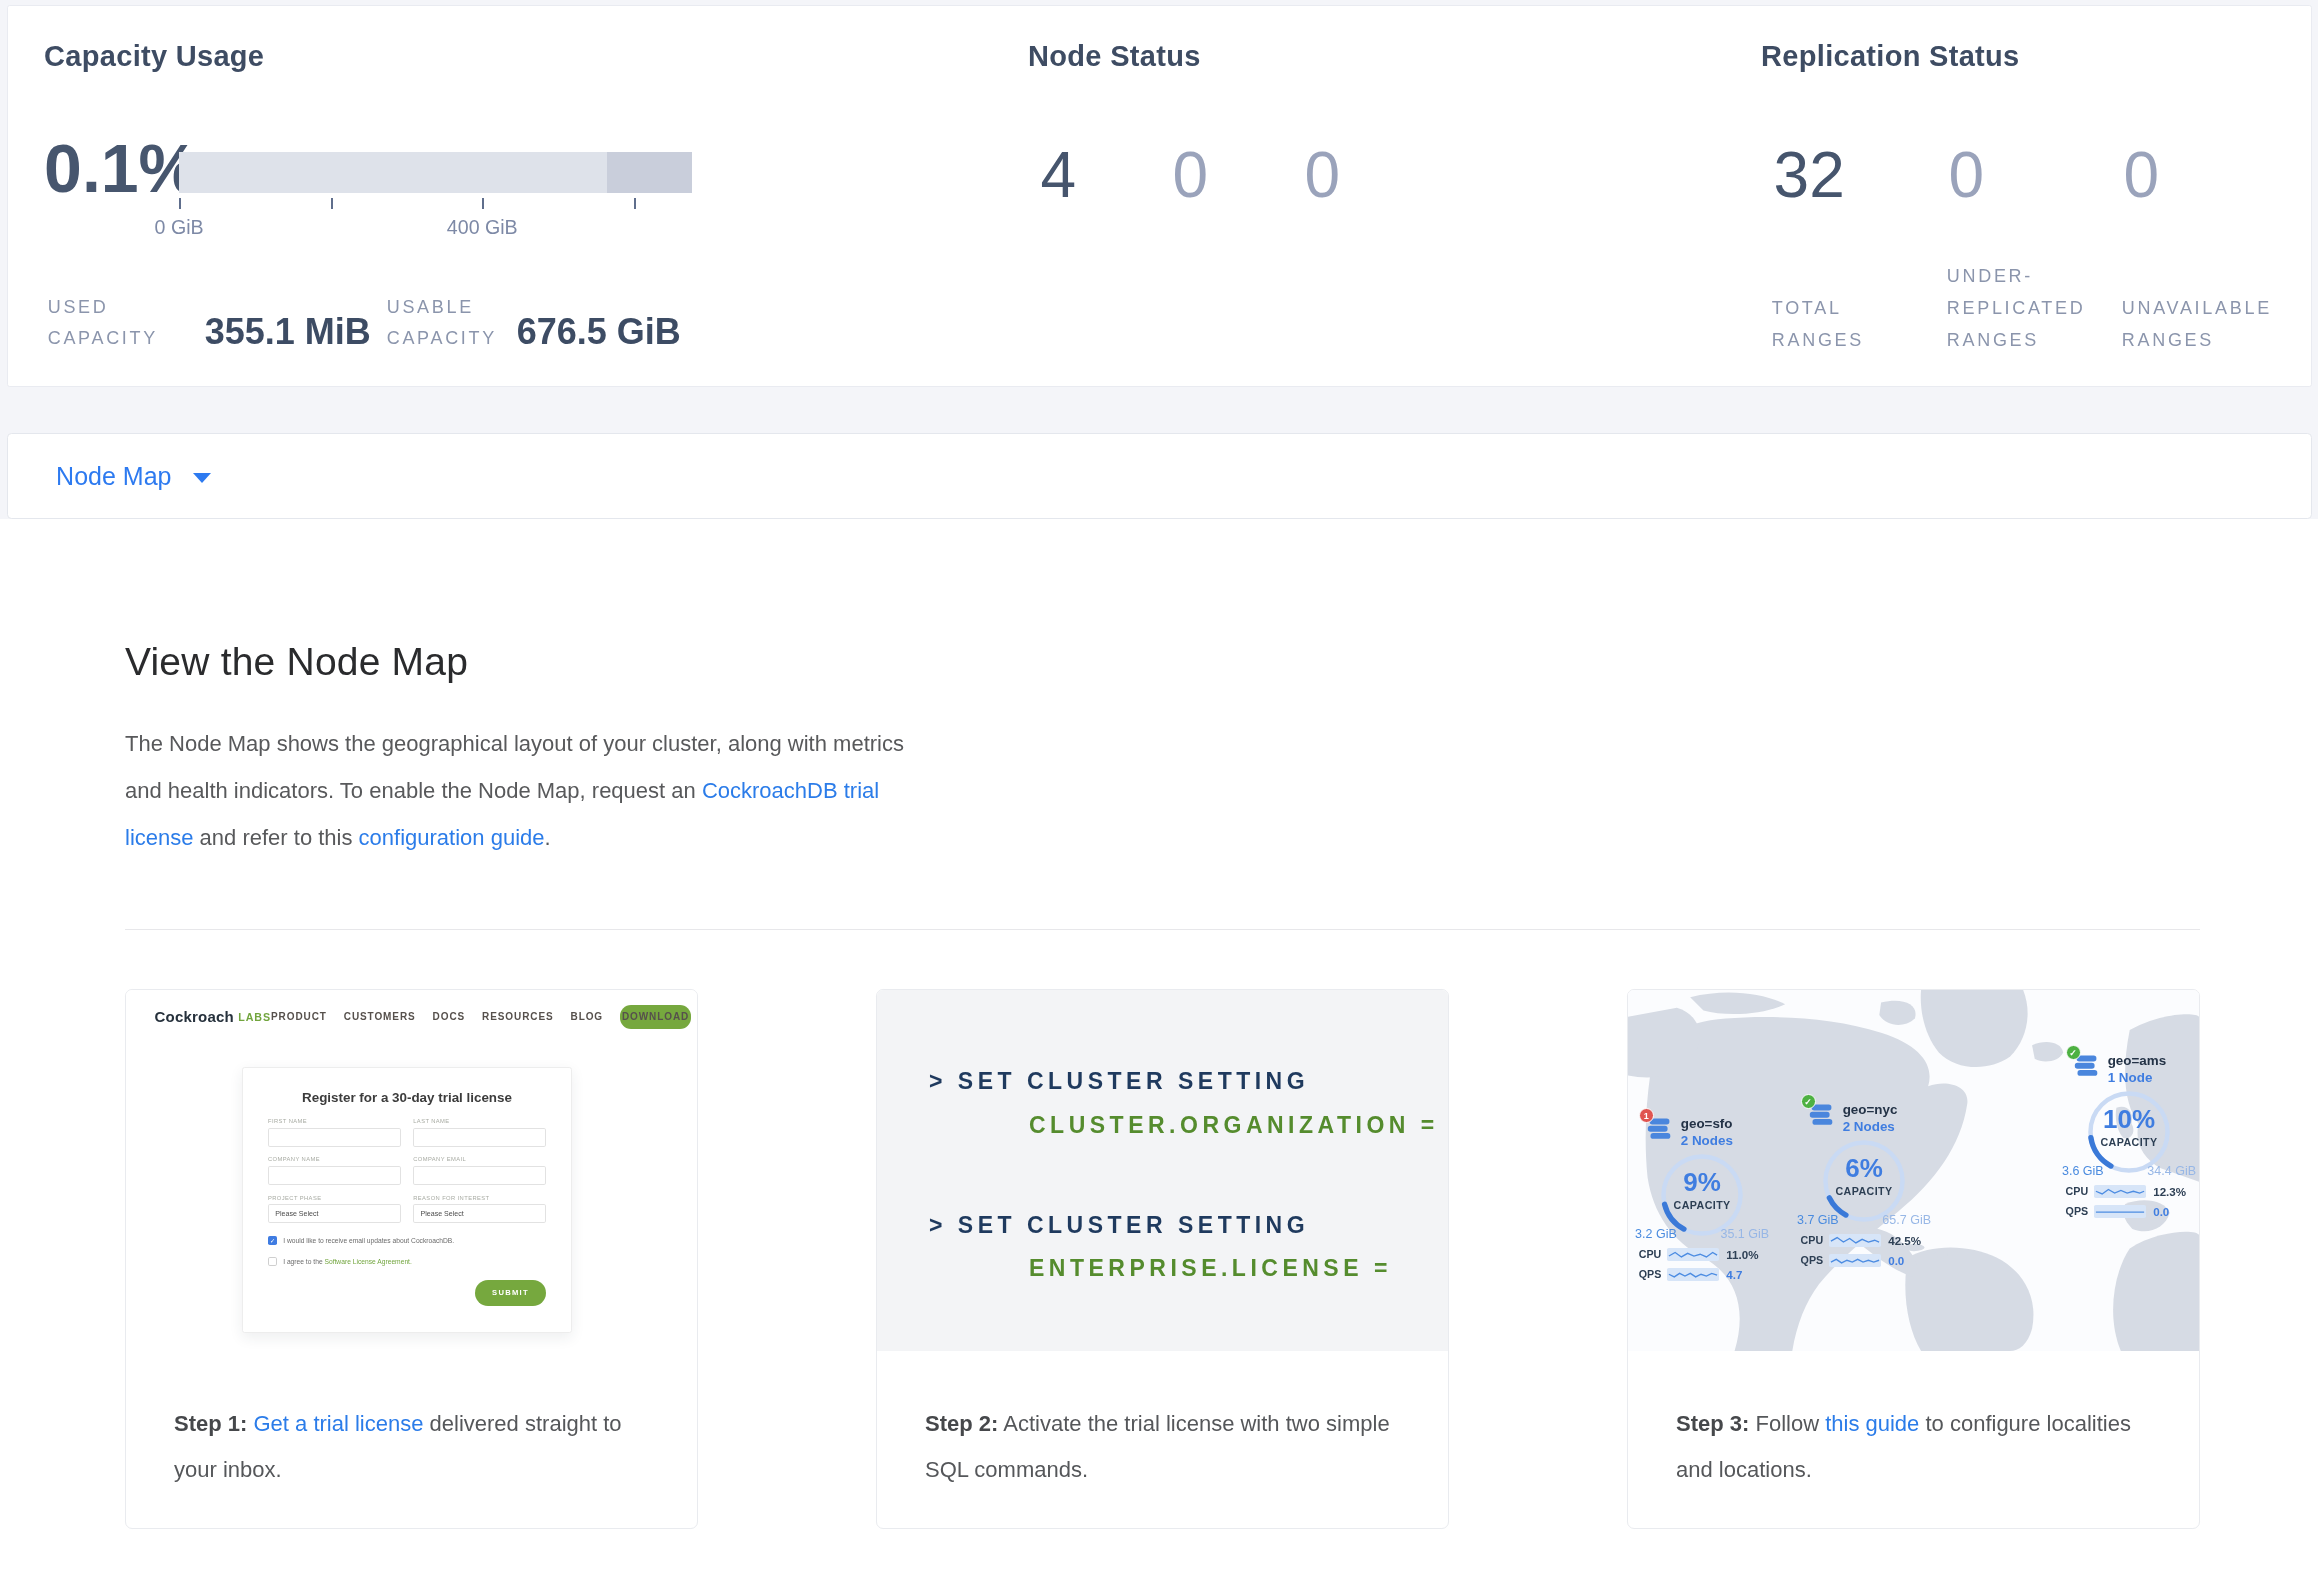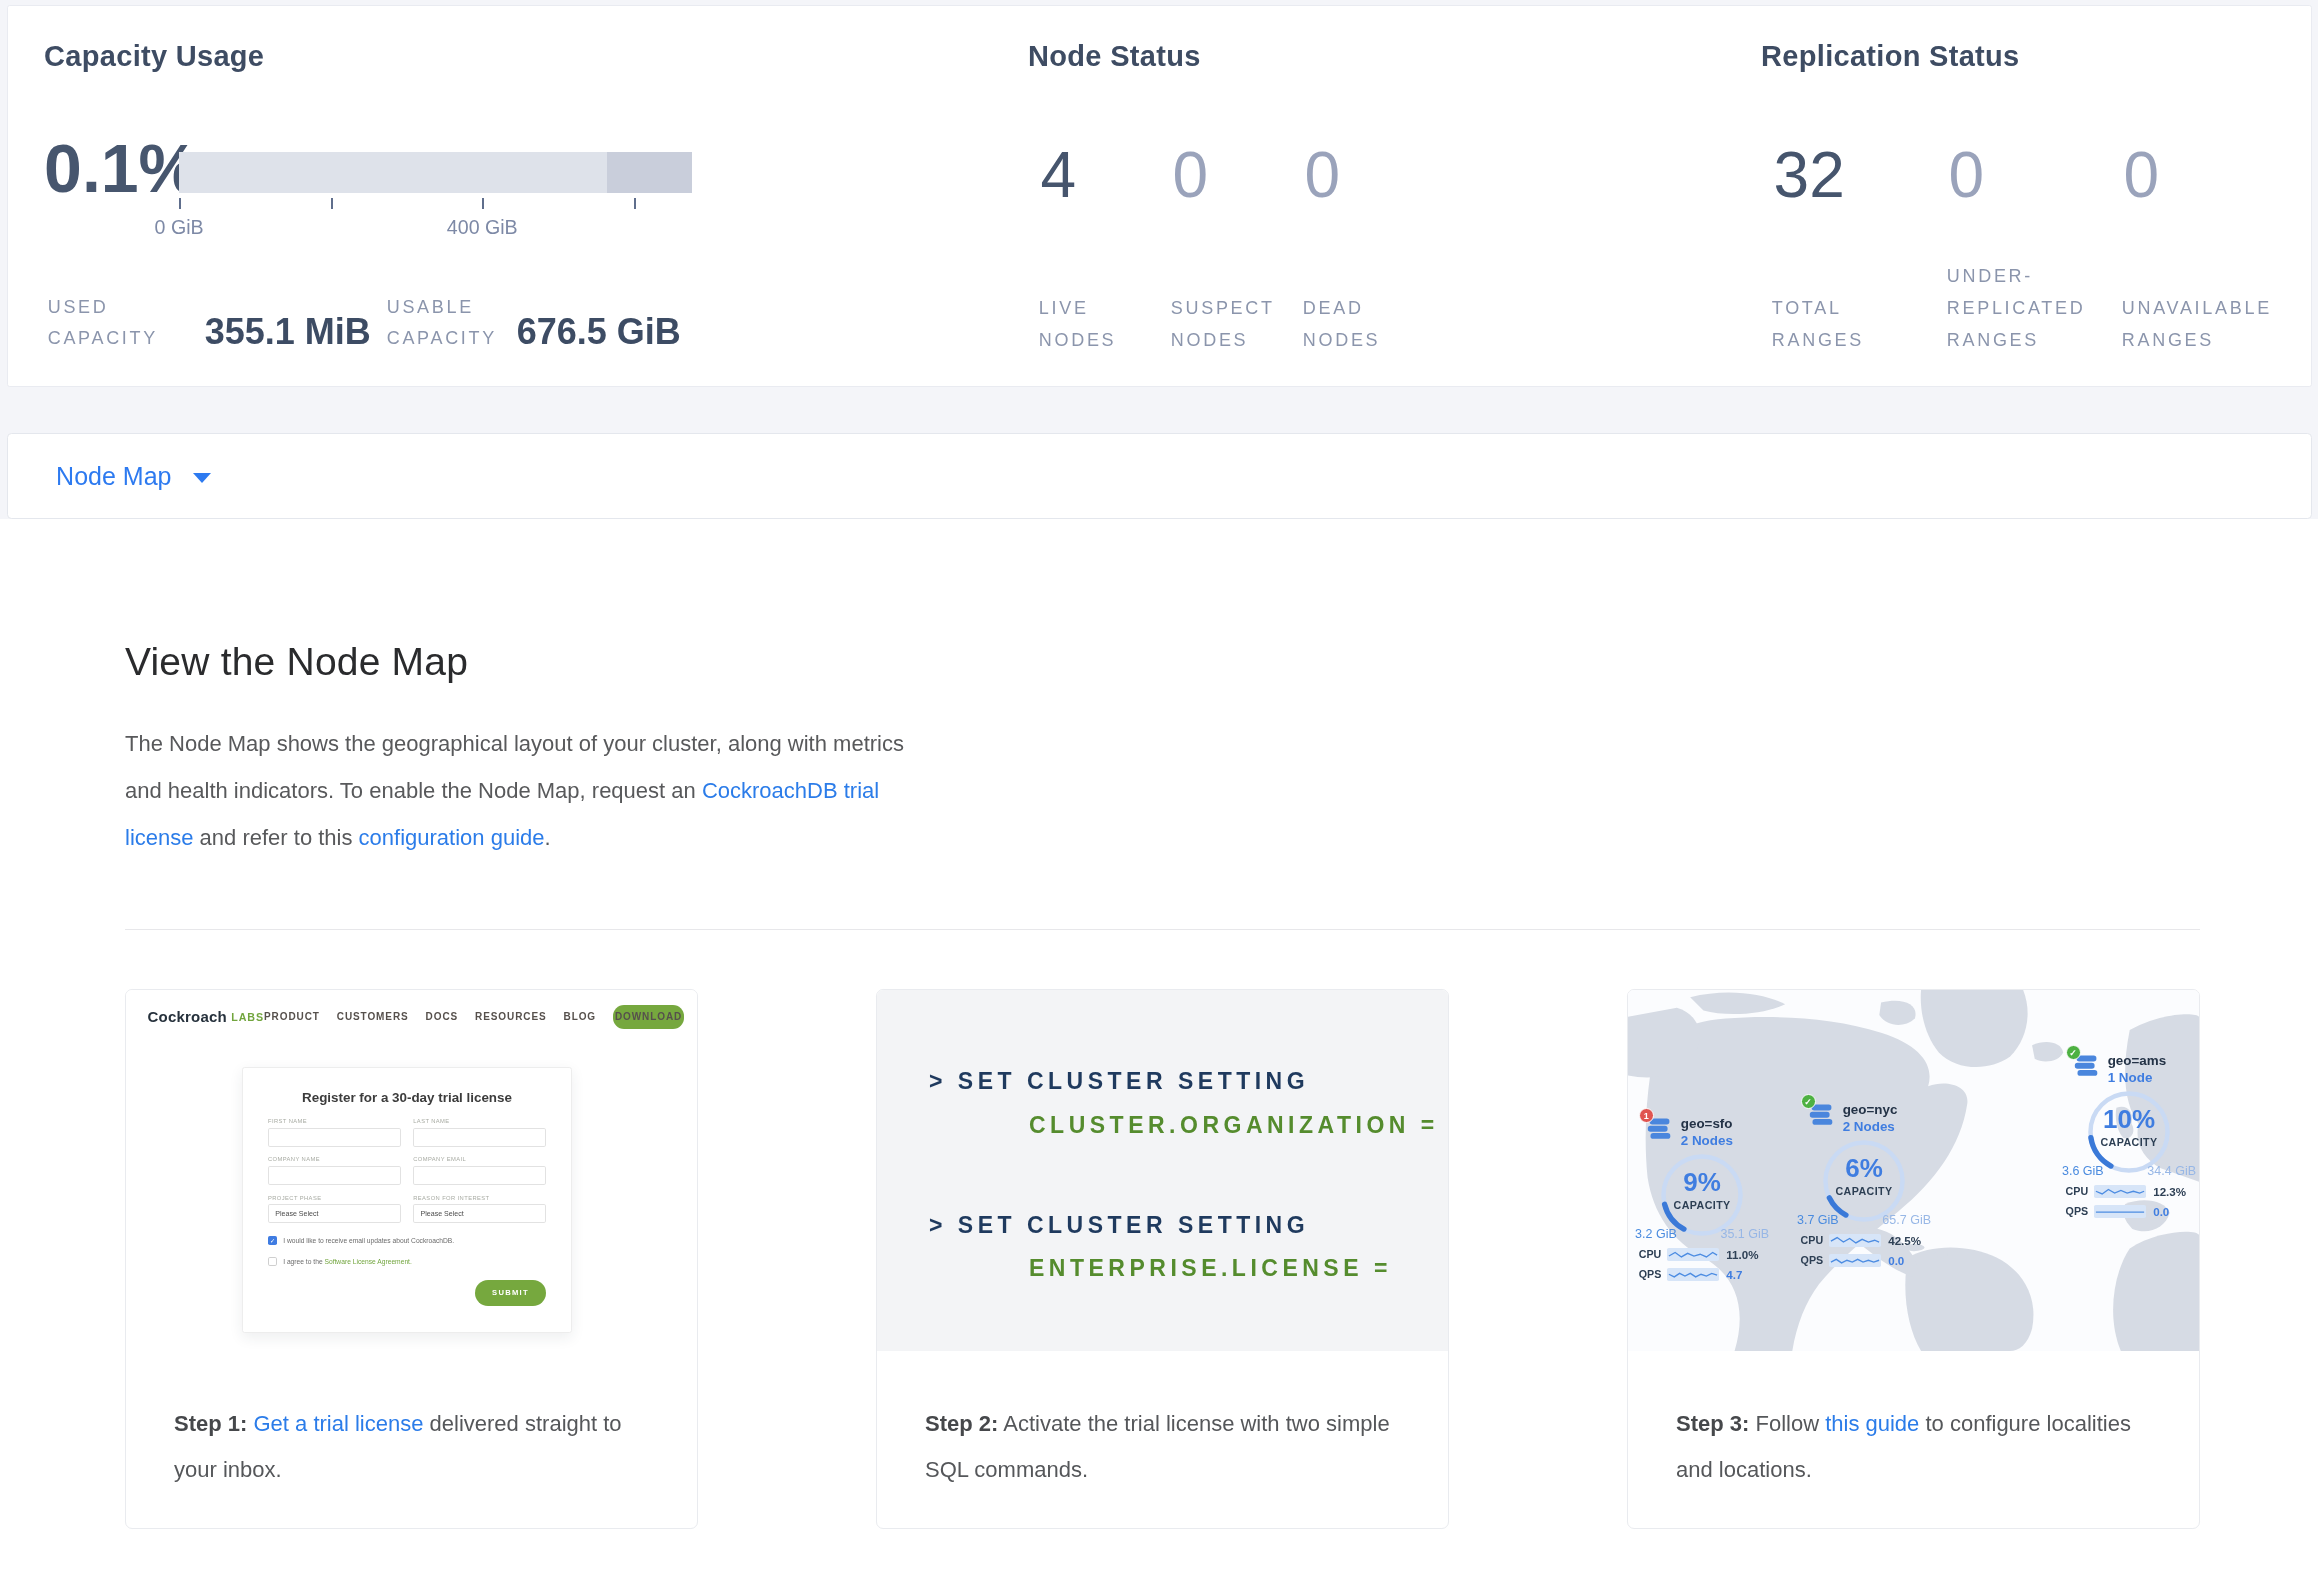--- a/index.html
+++ b/index.html
@@ -53,21 +53,21 @@
   .rule { border:none; border-top:1.8px solid #e7e7ea; margin-top:68px; }
 
   .cards { margin-top:59px; display:flex; justify-content:space-between; }
   .card { width:573px; border:1.8px solid #e9ebef; border-radius:7.1px; background:#fff; overflow:hidden; }
   .card-media { position:relative; height:361px; }
   .card-caption { padding:50px 48px 0 48px; height:177px; font-size:22px; line-height:46px; color:#55575a; }
   .card-caption b { color:#46484b; }
 
   
   .media-site { background:#fff; }
-  .site-header { position:absolute; top:14.3px; left:17px; right:16px; display:flex; align-items:center; }
+  .site-header { position:absolute; top:14.3px; left:24px; right:16px; display:flex; align-items:center; }
   .roach { width:19.6px; height:24px; }
   .brand { font-size:15px; font-weight:800; color:#26313c; margin-left:4.5px; letter-spacing:0.2px; }
   .brand-suffix { font-size:10.7px; font-weight:700; color:#72a53e; margin-left:4.5px; letter-spacing:0.9px; }
   .site-nav { margin-left:auto; display:flex; align-items:center; gap:17px; }
   .site-nav span { font-size:10px; font-weight:700; color:#56504c; letter-spacing:0.9px; }
   .dl-pill { width:71px; height:24px; border-radius:11px; background:#76a83e; color:#fff; font-size:8px; font-weight:700; letter-spacing:0.9px; display:flex; align-items:center; justify-content:center; }
   .mini-form { position:absolute; left:116px; top:77px; width:330px; height:266px; background:#fff; border:0.9px solid #ededed; border-radius:2.7px; box-shadow:0 4.5px 14.3px rgba(40,50,60,0.08); padding:19.6px 25px 0 25px; }
   .mf-title { text-align:center; font-size:13.4px; font-weight:700; color:#3c3c3c; margin-top:1.8px; }
   .mf-grid { display:grid; grid-template-columns:1fr 1fr; column-gap:12.5px; row-gap:9.8px; margin-top:13.4px; }
   .mf-label { font-size:5.8px; color:#a8aba3; letter-spacing:0.4px; }
@@ -149,31 +149,20 @@
       </div>
     </div>
 
     <div class="stats-col col-nodes">
       <div class="stats-title">Node Status</div>
       <div class="num-row">
         <div class="num em nw">4</div>
         <div class="num nw">0</div>
         <div class="num">0</div>
       </div>
-      <div class="lbl-row">
-        <div class="lblbox-n">
-            <span class="lbl">LIVE NODES</span>
-          </div>
-        <div class="lblbox-n">
-            <span class="lbl">SUSPECT NODES</span>
-          </div>
-        <div class="lblbox-n">
-            <span class="lbl">DEAD NODES</span>
-          </div>
-      </div>
     </div>
 
     <div class="stats-col col-repl">
       <div class="stats-title">Replication Status</div>
       <div class="num-row">
         <div class="num em rw">32</div>
         <div class="num rw">0</div>
         <div class="num">0</div>
       </div>
       <div class="lbl-row">

